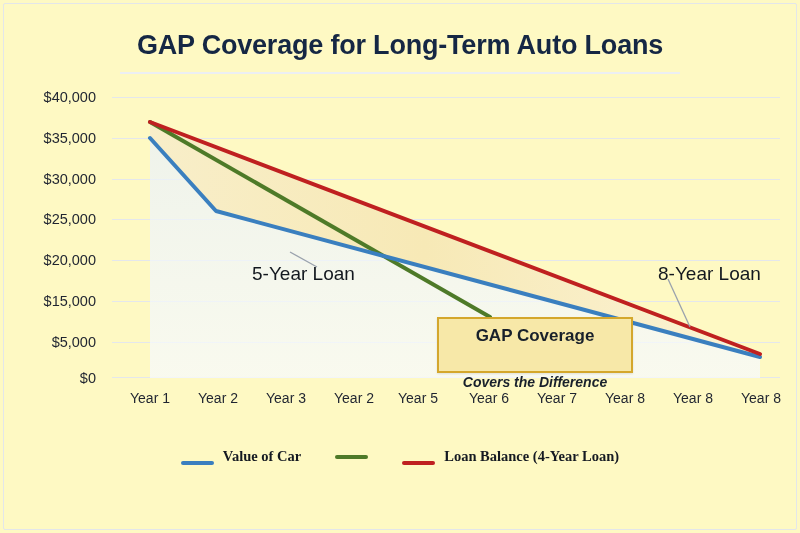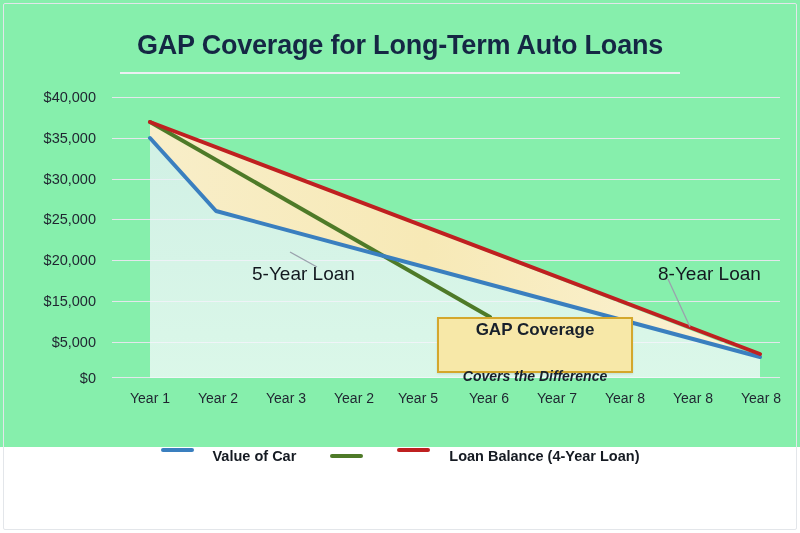--- a/index.html
+++ b/index.html
@@ -11,22 +11,22 @@
   body {
     width: 800px;
     height: 533px;
     font-family: "Liberation Sans", sans-serif;
     overflow: hidden;
   }
 
   #chart-card {
     position: relative;
     width: 800px;
-    height: 447px;
-    background: #86efac;
+    height: 533px;
+    background: #fef9c3;
     box-sizing: border-box;
   }
 
   
   #card-frame {
     position: absolute;
     left: 3px;
     top: 3px;
     width: 794px;
     height: 527px;
@@ -124,20 +124,21 @@
     top: 317px;
     width: 196px;
     height: 56px;
     background: #f7e8a8;
     border: 2px solid #d4a72c;
     box-sizing: border-box;
     text-align: center;
     box-shadow: 0 1px 2px rgba(0,0,0,0.10);
   }
   #gap-callout-title {
+    margin-top: 6px;
     font-size: 17px;
     font-weight: bold;
     color: #18202b;
     line-height: 21px;
   }
   #gap-callout-sub {
     font-size: 14px;
     font-weight: bold;
     font-style: italic;
     color: #18202b;
@@ -151,23 +152,24 @@
     left: 0;
     top: 448px;
     width: 800px;
     display: flex;
     justify-content: center;
     align-items: center;
     gap: 34px;
   }
   .legend-item {
     display: flex;
-    align-items: flex-start;
-    gap: 19px;
-    white-space: nowrap;
+    align-items: flex-end;
+    gap: 9px;
+    white-space: nowrap;
+    font-family: Liberation Serif, serif;
   }
   .legend-swatch {
     display: inline-block;
     width: 33px;
     height: 4px;
     border-radius: 2px;
   }
   .legend-label {
     font-size: 14.5px;
     font-weight: bold;

